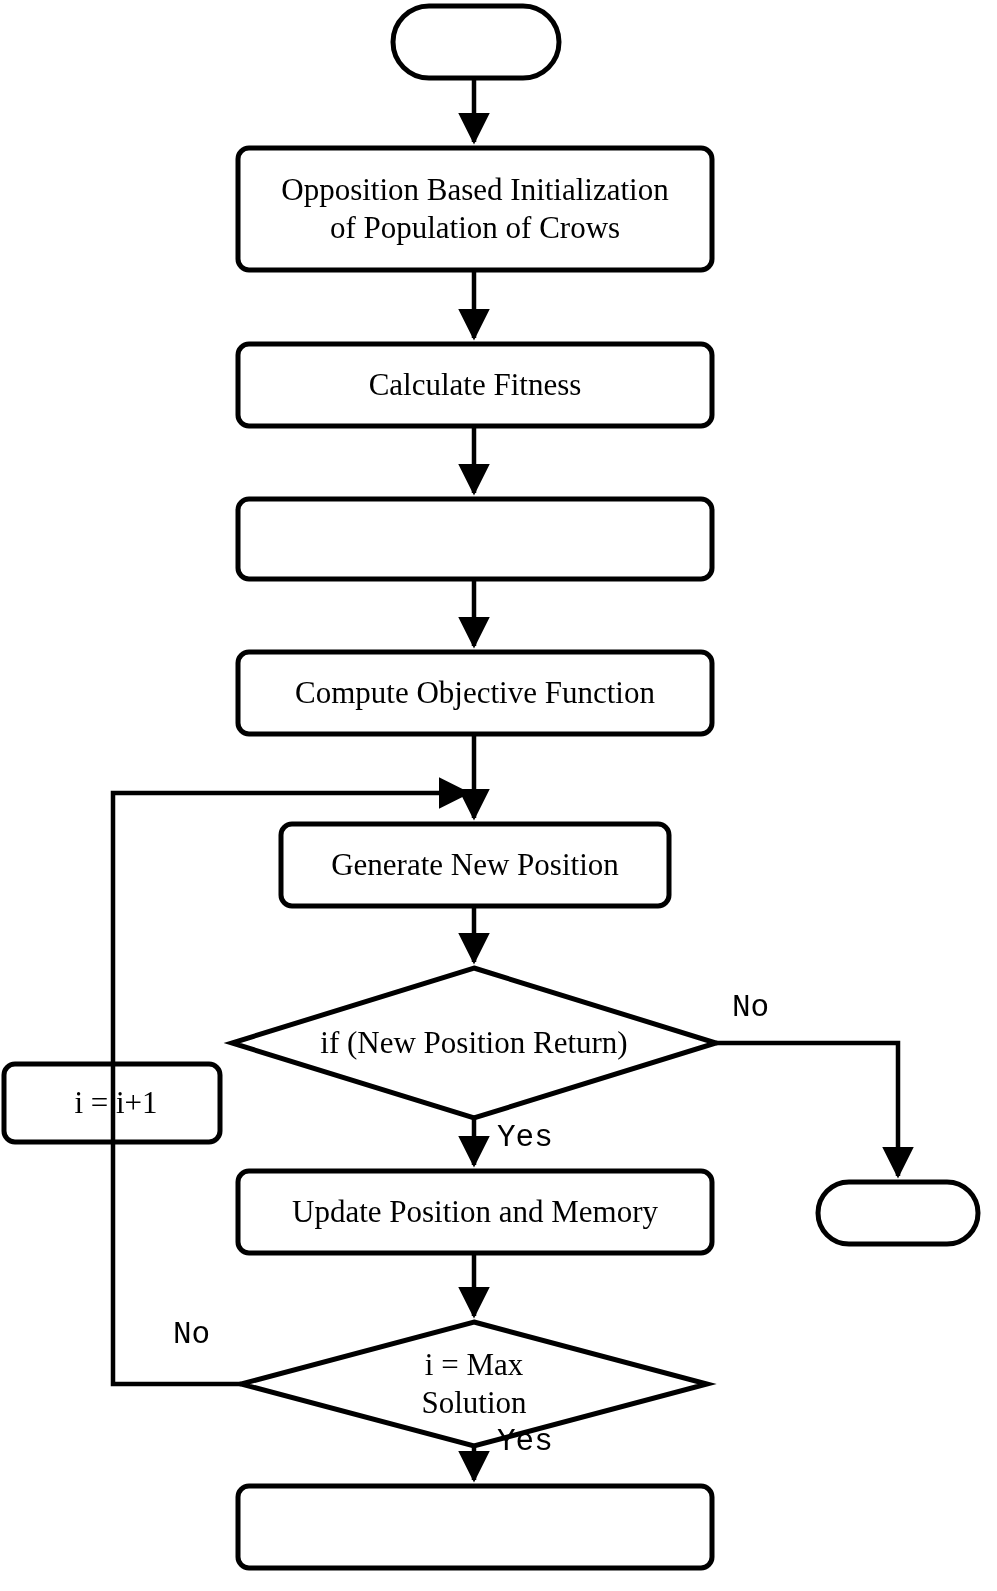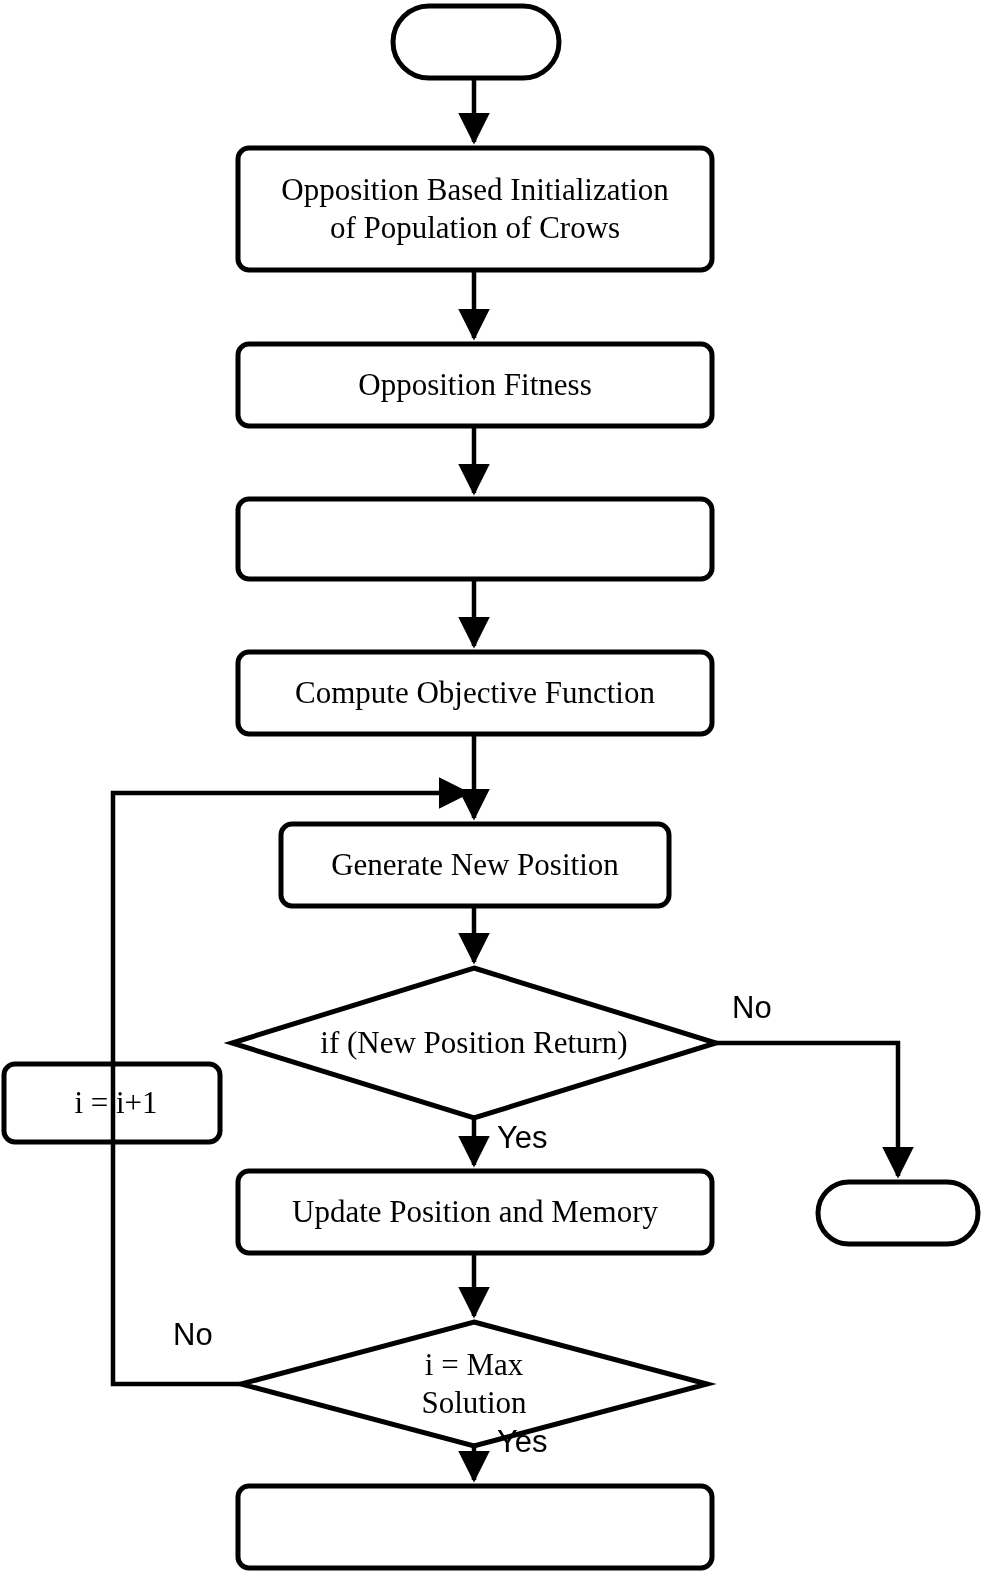--- a/index.html
+++ b/index.html
@@ -30,21 +30,21 @@
     text-align: center;
     color: #000000;
     font-family: "Liberation Serif", "DejaVu Serif", serif;
     line-height: 1.22;
     pointer-events: none;
     white-space: pre-line;
   }
   .edge-label {
     position: absolute;
     color: #000000;
-    font-family: Liberation Sans, sans-serif;
+    font-family: Liberation Mono, monospace;
     white-space: nowrap;
     pointer-events: none;
   }
 </style>
 </head>
 <body>
 
 <div id="canvas">
 
   <svg id="flow-svg" viewBox="0 0 997 1591">
@@ -92,21 +92,21 @@
       <path d="M 716 1043 L 898 1043 L 898 1176" marker-end="url(#arrow)"></path>
 
       <path d="M 241 1384 L 113 1384 L 113 793 L 468 793" marker-end="url(#arrow)"></path>
     </g>
   </svg>
 
 
   <div class="node-label" style="left:238px; top:148px; width:474px; height:122px; font-size:31px;">Opposition Based Initialization
 of Population of  Crows</div>
 
-  <div class="node-label" style="left:238px; top:344px; width:474px; height:82px; font-size:31px;">Opposition Fitness</div>
+  <div class="node-label" style="left:238px; top:344px; width:474px; height:82px; font-size:31px;">Calculate Fitness</div>
 
 
   <div class="node-label" style="left:238px; top:652px; width:474px; height:82px; font-size:31px;">Compute Objective Function</div>
 
   <div class="node-label" style="left:281px; top:824px; width:388px; height:82px; font-size:31px;">Generate New Position</div>
 
   <div class="node-label" style="left:254px; top:1013px; width:440px; height:60px; font-size:31px;">if (New Position Return)</div>
 
   <div class="node-label" style="left:8px; top:1064px; width:216px; height:78px; font-size:31px;">i = i+1</div>
 

